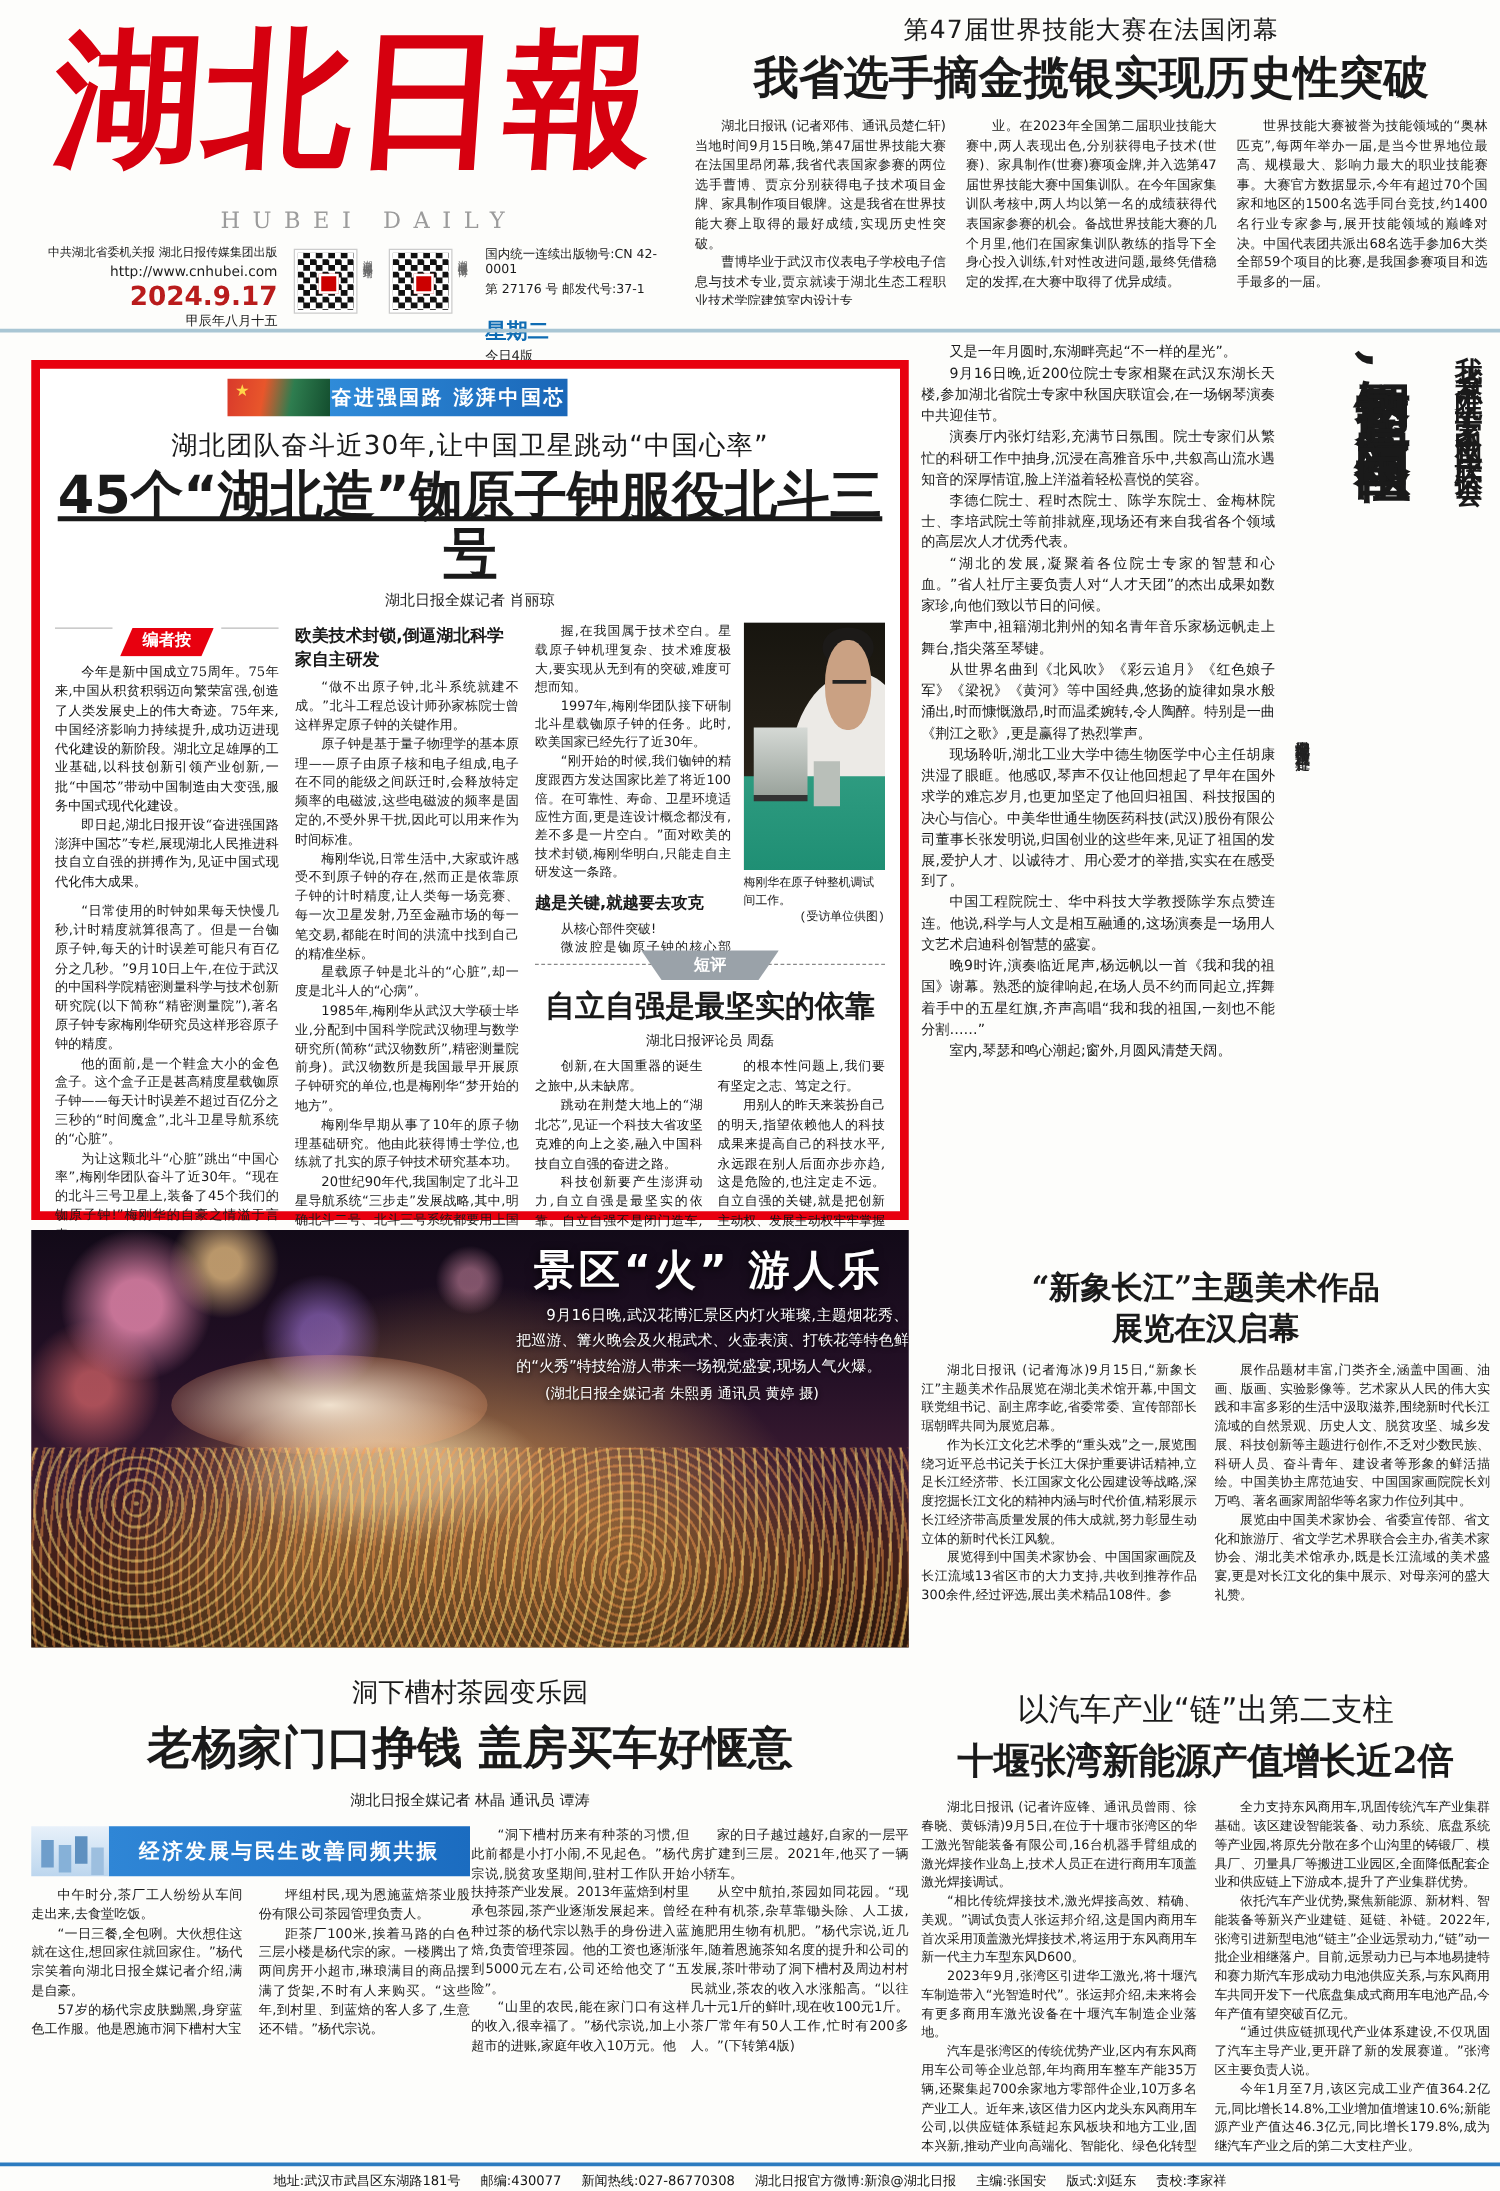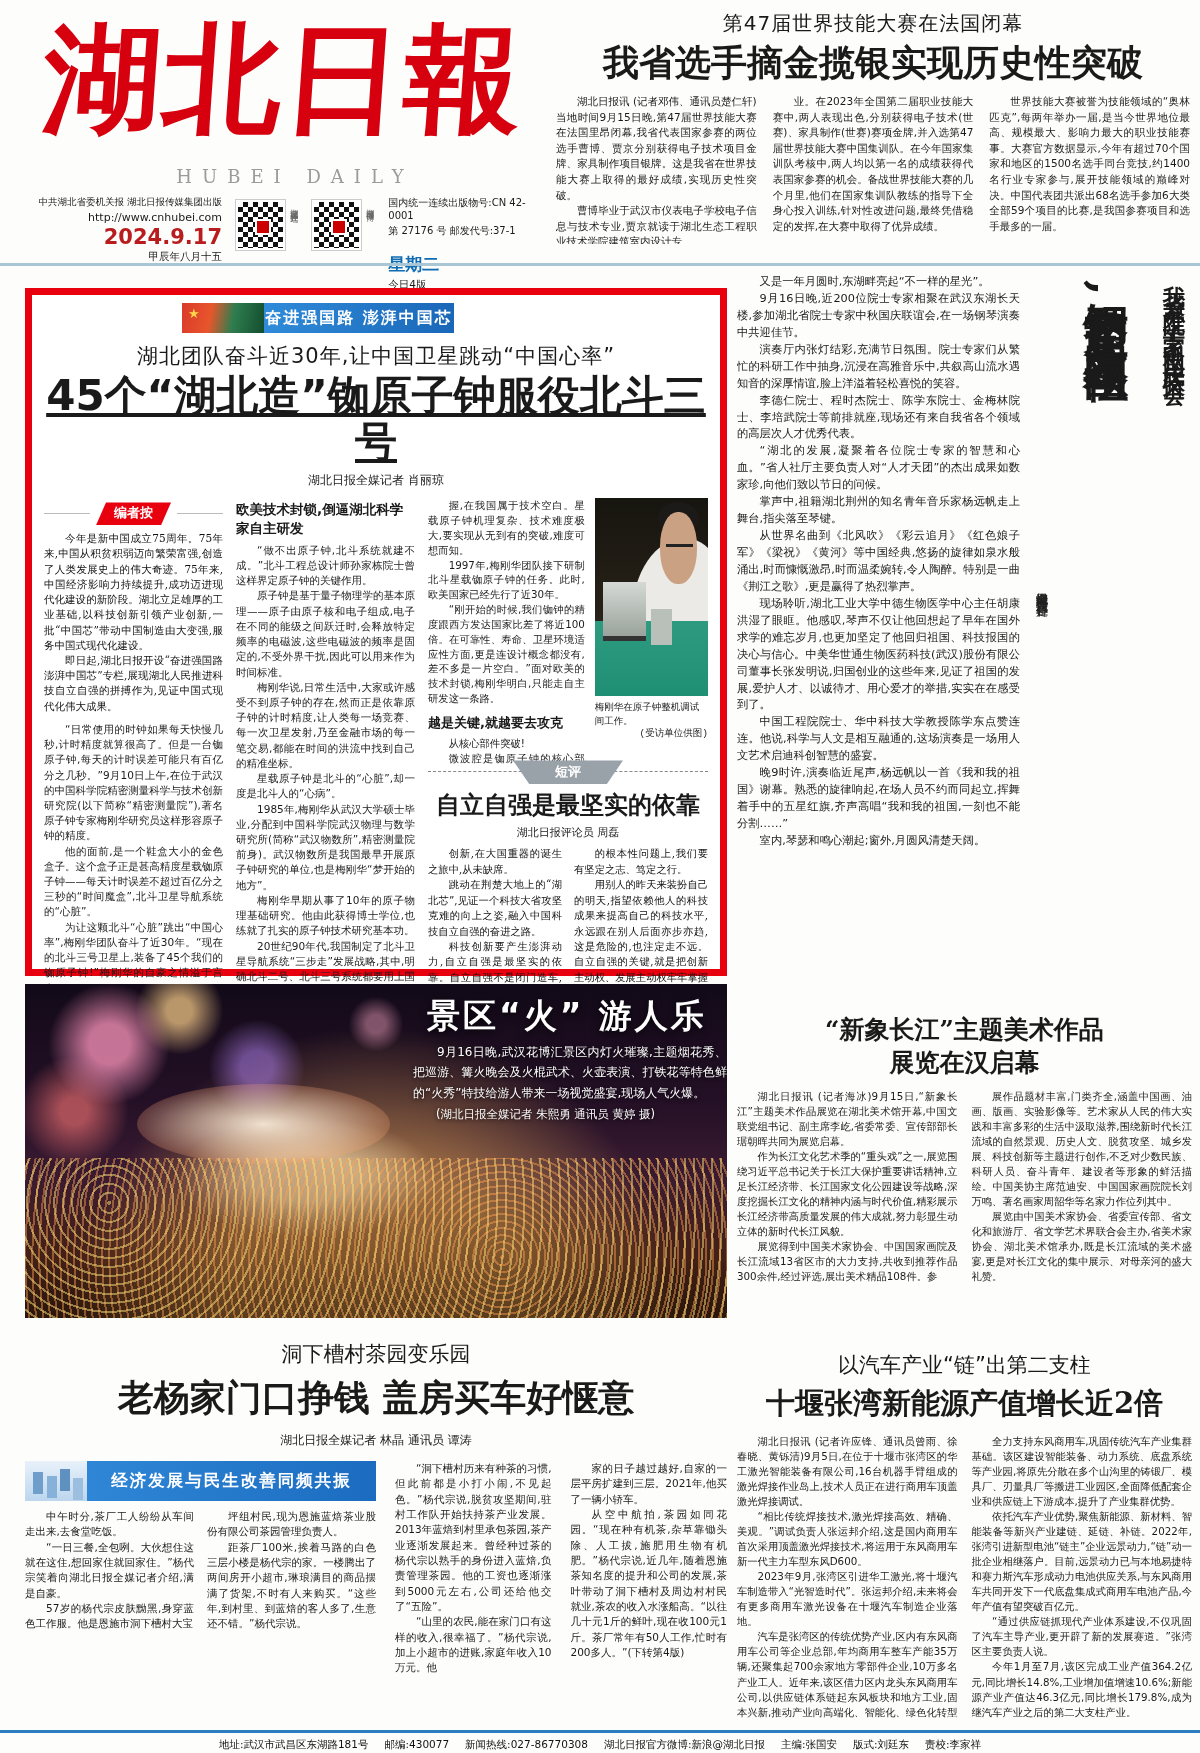--- a/index.html
+++ b/index.html
@@ -51,21 +51,21 @@
              background:linear-gradient(100deg,#d93a2b 0%,#e8562b 35%,#2e7d4f 62%,#134d2e 100%); }
   .mb-flag::after { content:"★"; color:#ffd54a; position:absolute; left:6px; top:3px; font-size:13px; }
   .mb-btext { flex:1; background:linear-gradient(90deg,#2f8bd9,#1a67b8); color:#fff; font-weight:bold;
               font-size:16px; display:flex; align-items:center; justify-content:center; letter-spacing:2px; }
   .mb-kicker { text-align:center; font-size:21px; margin-top:9px; font-weight:500; letter-spacing:1px; }
   .mb-head { text-align:center; font-size:42px; font-weight:900; margin-top:3px; line-height:1.1;text-decoration:underline; }
   .mb-byline { text-align:center; font-size:12px; margin-top:7px; color:#222; }
   .mb-body { display:flex; gap:13px; margin-top:9px; height:486px; }
   .mb-left { width:57%; display:flex; gap:13px; }
   .mb-col { flex:1; font-size:10.5px; line-height:1.45; overflow:hidden; }
-  .ed-note-head { display:flex; align-items:center; gap:6px; margin:4px 0 6px; }
+  .ed-note-head { display:flex; align-items:flex-start; gap:6px; margin:4px 0 6px; }
   .ed-line { flex:1; height:1px; background:#bbb; }
   .ed-tag { background:#e8000f; color:#fff; font-size:13px; font-weight:bold; padding:2px 18px;
             clip-path:polygon(10px 0,100% 0,calc(100% - 10px) 100%,0 100%); }
   .ed-text p, .serif-body p { font-family:"DejaVu Serif",serif; color:#111; }
   .ed-text { margin-bottom:8px; }
   .mb-sub { font-weight:bold; font-size:13.5px; line-height:1.35; margin:2px 0 6px; text-align:left; }
   .mb-sub2 { font-weight:bold; font-size:13px; margin:8px 0 4px; }
   .mb-right { width:43%; display:flex; flex-direction:column; }
   .mb-row { display:flex; gap:10px; height:268px; }
   .mb-col3 { width:56%; font-size:10.3px; line-height:1.44; overflow:hidden; }
@@ -116,21 +116,21 @@
   .fv-text { position:absolute; left:388px; top:58px; width:326px; color:#fff;
       text-shadow:0 1px 4px rgba(0,0,0,.9); }
   .fv-caption { font-size:12px; line-height:1.7; text-indent:2em; text-align:justify; }
   .fv-credit { font-size:11.5px; margin-top:4px; text-indent:2em; }
 
   
   .teahouse { position:absolute; left:25px; top:1326px; width:702px; height:400px; }
   .th-kicker { text-align:center; font-size:21px; margin-top:14px; }
   .th-head { text-align:center; font-family:"DejaVu Serif",serif; font-weight:900; font-size:36px; margin-top:6px; }
   .th-byline { text-align:center; font-size:12px; margin-top:9px; }
-  .th-body { display:flex; gap:19px; margin-top:12px; height:258px; }
+  .th-body { display:flex; gap:1px; margin-top:12px; height:258px; }
   .th-groupA { width:50%; }
   .eco-banner { display:flex; height:40px; margin-bottom:8px; }
   .eco-icon { width:62px; background:linear-gradient(180deg,#e8f1fa,#bcd6ee); position:relative; }
   .eco-icon::before { content:""; position:absolute; left:8px; bottom:7px; width:10px; height:22px;
       background:#6f9ecb; box-shadow:14px 4px 0 #86b1d8, 27px -3px 0 #5e90c0, 40px 6px 0 #9dbfdf; }
   .eco-bar { flex:1; background:linear-gradient(90deg,#2f86d6,#1b6cc0); color:#fff; display:flex;
       align-items:center; justify-content:center; font-weight:bold; font-size:16.5px; letter-spacing:2px; }
   .th-cols2 { display:flex; gap:13px; height:208px; overflow:hidden; }
   .th-col { flex:1; font-size:10.5px; line-height:1.46; overflow:hidden; }
 
@@ -141,21 +141,21 @@
   .piano-byline { writing-mode:vertical-rl; font-size:12px; padding-top:316px; color:#222; width:22px; }
   .piano-head { writing-mode:vertical-rl; font-family:"DejaVu Serif",serif; font-weight:900;
                 font-size:45px; line-height:1.85; letter-spacing:3px; width:90px; }
   .piano-kicker { writing-mode:vertical-rl; font-size:22px; font-weight:600; letter-spacing:7px;
                 width:36px; line-height:36px; }
   .expo { margin-top:10px; }
   .expo-head { text-align:center; font-family:"DejaVu Serif",serif; font-weight:900; font-size:25px; line-height:1.3; }
   .expo-cols { display:flex; gap:14px; margin-top:10px; height:250px; overflow:hidden; }
   .rail-col { flex:1; font-size:10.3px; line-height:1.46; overflow:hidden; }
   .shiyan { margin-top:12px; }
-  .sy-kicker { text-align:center; font-size:21px; }
+  .sy-kicker { text-align:center; font-size:25px; }
   .sy-head { text-align:center; font-family:"DejaVu Serif",serif; font-weight:900; font-size:29px; margin-top:5px; }
   .sy-cols { display:flex; gap:14px; margin-top:10px; height:284px; overflow:hidden; }
 
   
   .footer { position:absolute; left:0; top:1730px; width:1200px; border-top:3px solid #2c7cc0;
             padding-top:5px; display:flex; justify-content:center; gap:16px; font-size:10.5px; color:#111; }
 </style>
 </head>
 <body>
 

